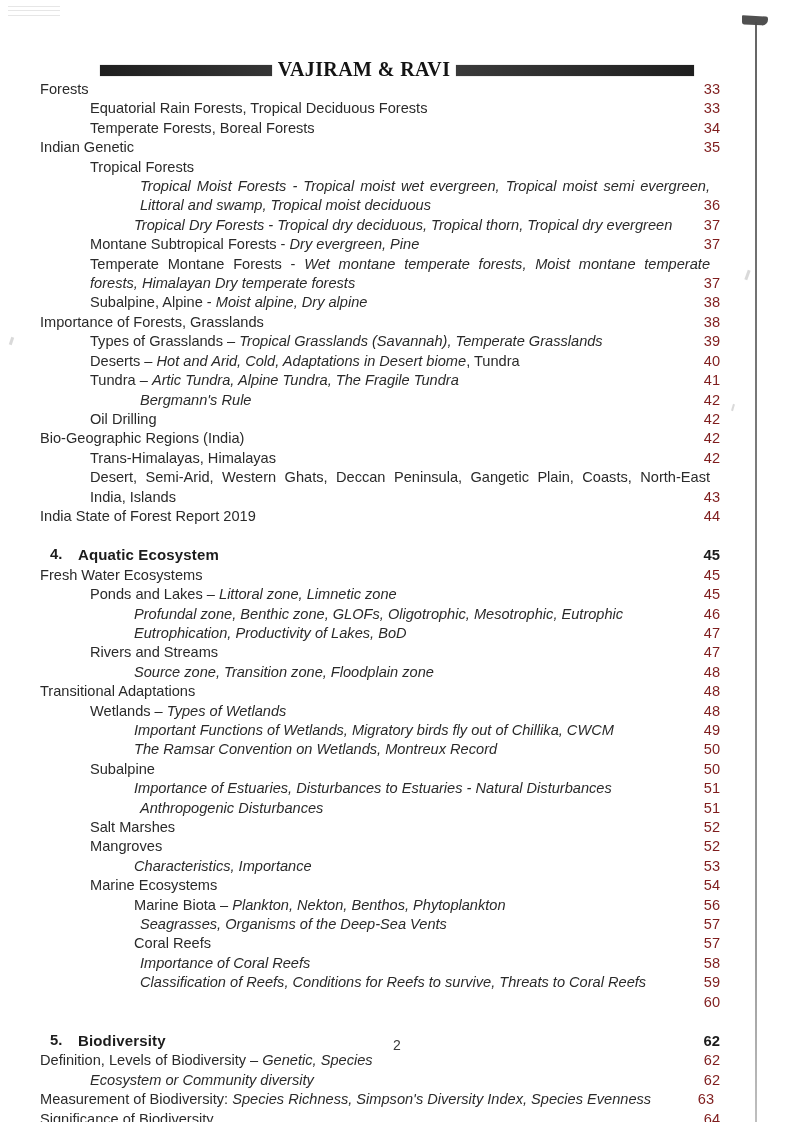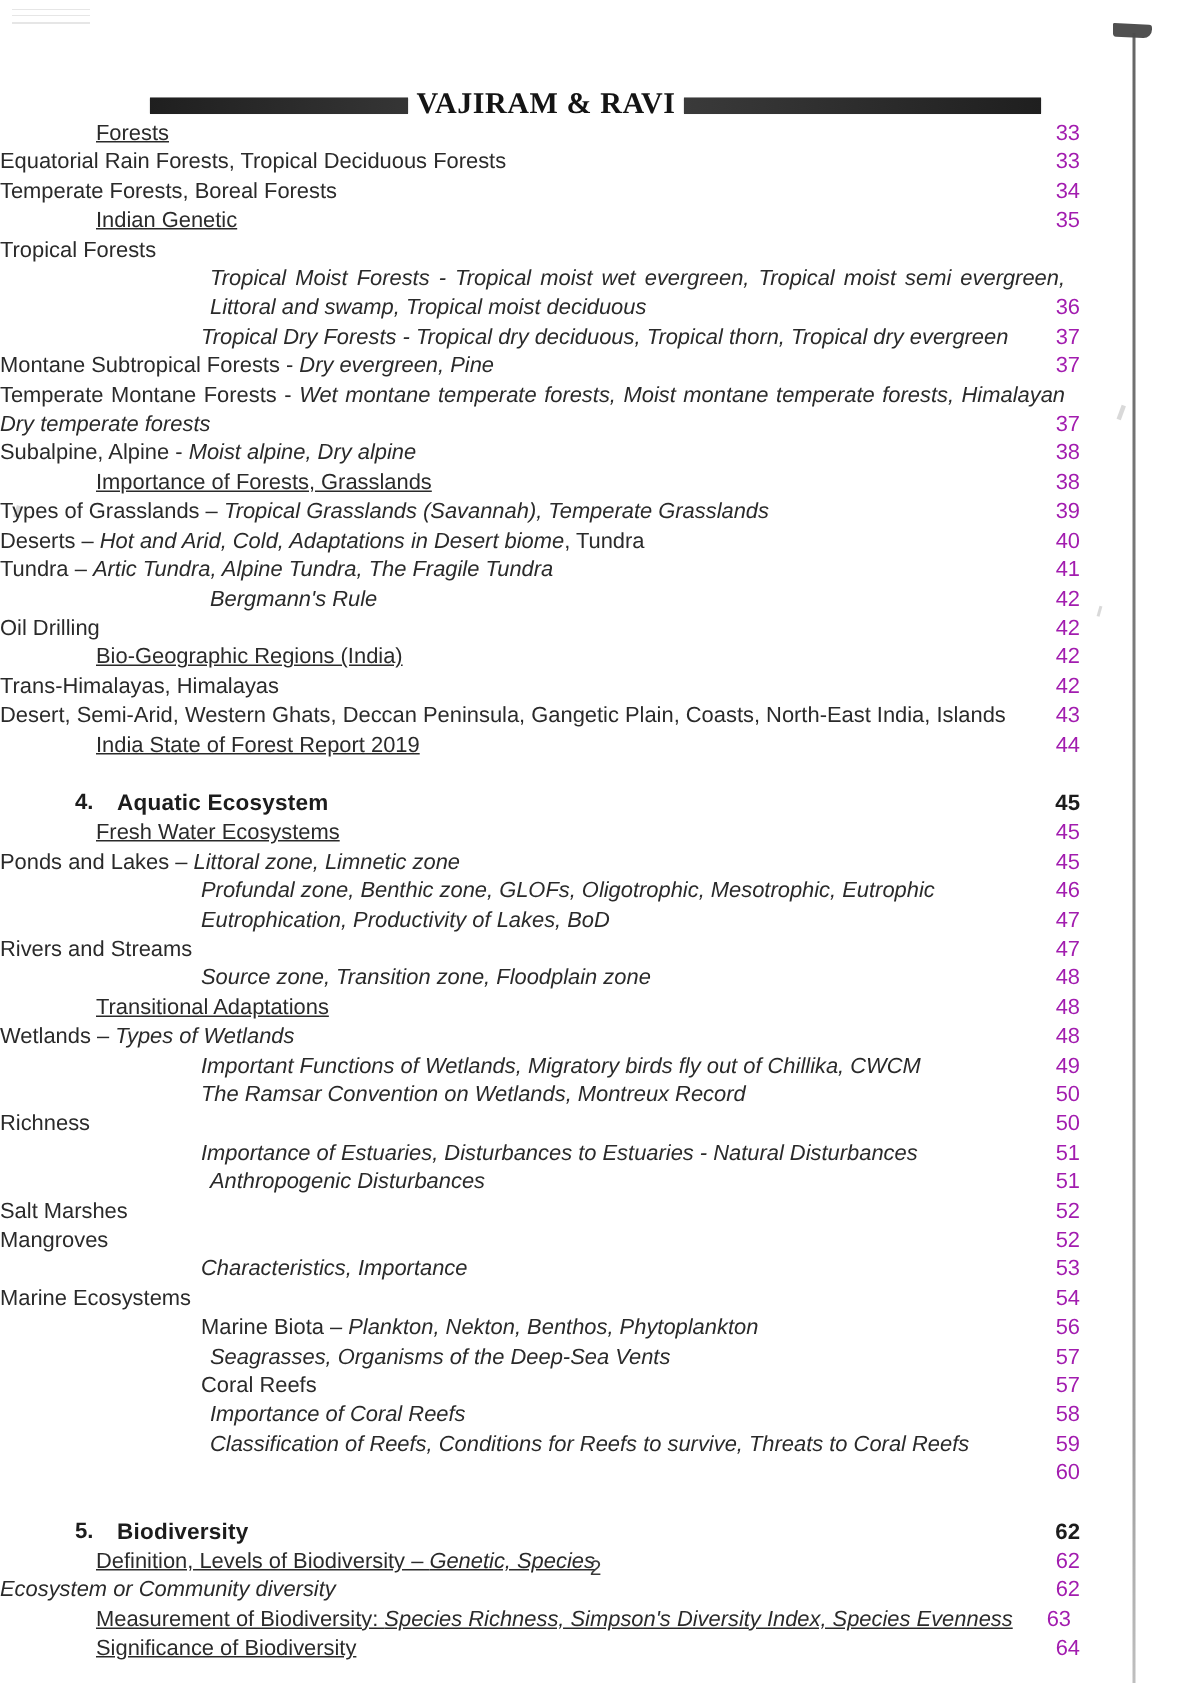--- a/index.html
+++ b/index.html
@@ -115,27 +115,27 @@
     text-align-last: left;
   }
   .entry .pg {
     position: absolute;
     right: 74px;
     bottom: 0;
     width: 26px;
     text-align: right;
     font-size: 14.6px;
     line-height: 19.4px;
-    color: #a21caf;
+    color: #7f1d1d;
   }
   .entry .pg.tight { right: 80px; }
 
   
-  .lvl0 { padding-left: 64px; text-decoration: underline;  }
-  .lvl1 {  }
+  .lvl0 { padding-left: 40px;  }
+  .lvl1 { padding-left: 90px;  }
   .lvl2 { padding-left: 112px; margin-left: 22px; }
   .lvl3 { padding-left: 140px; }
 
   
   .it { font-style: italic; }
 
   
   .chapter {
     position: relative;
     padding-right: 84px;
@@ -230,21 +230,21 @@
     <div class="entry lvl0"><span class="txt"><span>Fresh Water Ecosystems</span></span><span class="pg">45</span></div>
     <div class="entry lvl1"><span class="txt"><span>Ponds and Lakes – </span><span class="it">Littoral zone, Limnetic zone</span></span><span class="pg">45</span></div>
     <div class="entry lvl2"><span class="txt"><span class="it">Profundal zone, Benthic zone, GLOFs, Oligotrophic, Mesotrophic, Eutrophic</span></span><span class="pg">46</span></div>
     <div class="entry lvl2"><span class="txt"><span class="it">Eutrophication, Productivity of Lakes, BoD</span></span><span class="pg">47</span></div>
     <div class="entry lvl1"><span class="txt"><span>Rivers and Streams</span></span><span class="pg">47</span></div>
     <div class="entry lvl2"><span class="txt"><span class="it">Source zone, Transition zone, Floodplain zone</span></span><span class="pg">48</span></div>
     <div class="entry lvl0"><span class="txt"><span>Transitional Adaptations</span></span><span class="pg">48</span></div>
     <div class="entry lvl1"><span class="txt"><span>Wetlands – </span><span class="it">Types of Wetlands</span></span><span class="pg">48</span></div>
     <div class="entry lvl2"><span class="txt"><span class="it">Important Functions of Wetlands, Migratory birds fly out of Chillika, CWCM</span></span><span class="pg">49</span></div>
     <div class="entry lvl2"><span class="txt"><span class="it">The Ramsar Convention on Wetlands, Montreux Record</span></span><span class="pg">50</span></div>
-    <div class="entry lvl1"><span class="txt"><span>Richness</span></span><span class="pg">50</span></div>
+    <div class="entry lvl1"><span class="txt"><span>Subalpine</span></span><span class="pg">50</span></div>
     <div class="entry lvl2"><span class="txt"><span class="it">Importance of Estuaries, Disturbances to Estuaries - Natural Disturbances</span></span><span class="pg">51</span></div>
     <div class="entry lvl3"><span class="txt"><span class="it">Anthropogenic Disturbances</span></span><span class="pg">51</span></div>
     <div class="entry lvl1"><span class="txt"><span>Salt Marshes</span></span><span class="pg">52</span></div>
     <div class="entry lvl1"><span class="txt"><span>Mangroves</span></span><span class="pg">52</span></div>
     <div class="entry lvl2"><span class="txt"><span class="it">Characteristics, Importance</span></span><span class="pg">53</span></div>
     <div class="entry lvl1"><span class="txt"><span>Marine Ecosystems</span></span><span class="pg">54</span></div>
     <div class="entry lvl2"><span class="txt"><span>Marine Biota – </span><span class="it">Plankton, Nekton, Benthos, Phytoplankton</span></span><span class="pg">56</span></div>
     <div class="entry lvl3"><span class="txt"><span class="it">Seagrasses, Organisms of the Deep-Sea Vents</span></span><span class="pg">57</span></div>
     <div class="entry lvl2"><span class="txt"><span>Coral Reefs</span></span><span class="pg">57</span></div>
     <div class="entry lvl3"><span class="txt"><span class="it">Importance of Coral Reefs</span></span><span class="pg">58</span></div>

